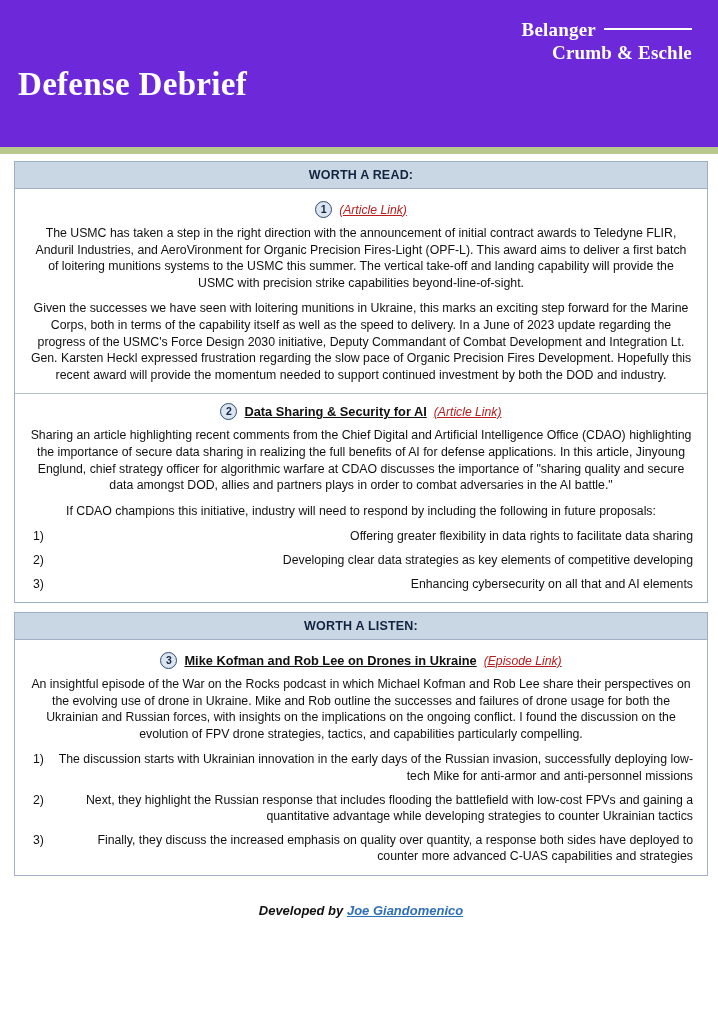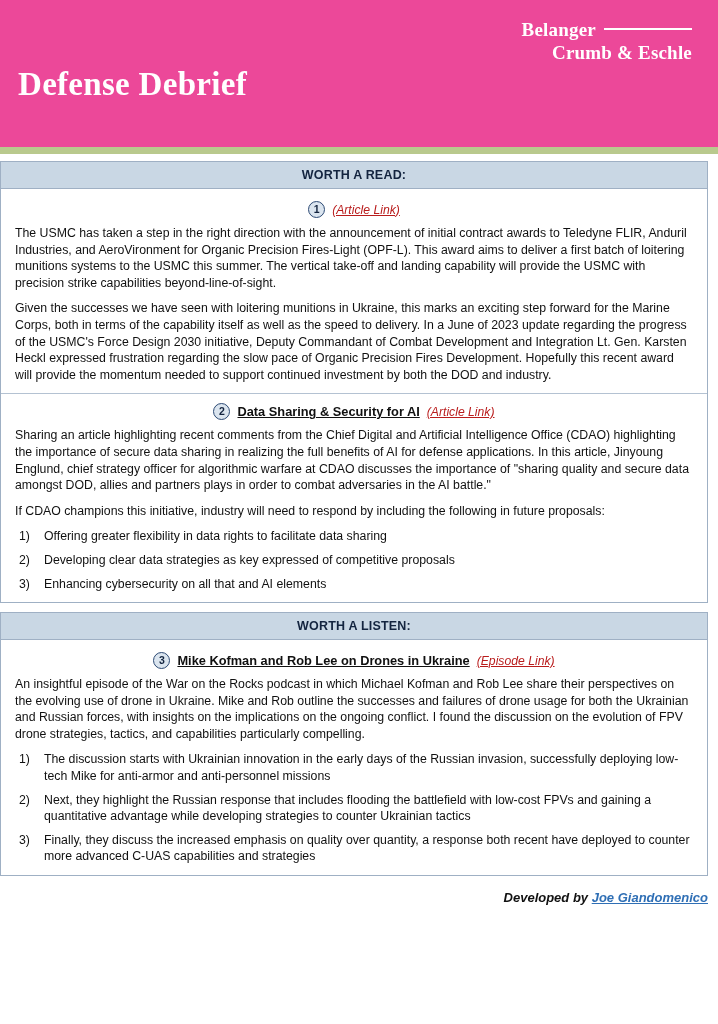--- a/index.html
+++ b/index.html
@@ -13,21 +13,21 @@
     position: relative;
     width: 718px; height: 1024px;
     background: #ffffff;
     overflow: hidden;
   }
 
   
   .header {
     position: relative;
     height: 147px;
-    background: #ec4899;
+    background: #6d28d9;
     padding: 8px;
   }
   .brand {
     position: absolute;
     right: 26px;
     top: 18px;
     text-align: right;
     color: #ffffff;
     font-family: "Liberation Serif", serif;
     font-weight: bold;
@@ -58,21 +58,21 @@
     text-align: center;
   }
   .accent-bar {
     height: 7px;
     background: #b9c98d;
     width: 100%;
   }
 
   
   .body {
-    padding: 7px 10px 0 0;
+    padding: 7px 10px 0 14px;
   }
 
   .section-head {
     border: 1px solid #9fb0c4;
     background: #c9d7e4;
     text-align: center;
     font-weight: bold;
     font-size: 12.5px;
     color: #13243f;
     padding: 6px 0 6px 0;
@@ -117,21 +117,21 @@
     font-style: italic;
     color: #b91c1c;
     text-decoration: underline;
   }
 
   p.para {
     margin: 0 0 9px 0;
     font-size: 12.3px;
     line-height: 16.6px;
     color: #111111;
-    text-align: left;
+    text-align: center;
   }
   p.para:last-child { margin-bottom: 0; }
 
   .divider {
     border-top: 1px solid #b4c2d2;
     margin: 10px -14px 9px -14px;
   }
 
   ol.numlist {
     list-style: none;
@@ -142,25 +142,25 @@
     display: flex;
     gap: 9px;
     font-size: 12.3px;
     line-height: 16.6px;
     color: #111111;
     margin-bottom: 7px;
     padding-left: 4px;
   }
   ol.numlist li:last-child { margin-bottom: 0; }
   .li-num { flex: 0 0 auto; width: 16px; }
-  .li-text { flex: 1 1 auto; }
+  .li-text { flex: 1 1 auto; text-align: right; }
 
   .footer {
-    margin-top: 14px;
-    text-align: right;
+    margin-top: 27px;
+    text-align: center;
     font-size: 13px;
     font-style: italic;
     font-weight: bold;
     color: #111111;
   }
   .footer a {
     color: #2f6fb5;
     text-decoration: underline;
     font-weight: bold;
     font-style: italic;
@@ -201,21 +201,21 @@
       </div>
       <p class="para">Sharing an article highlighting recent comments from the Chief Digital and Artificial Intelligence Office (CDAO) highlighting the importance of secure data sharing in realizing the full benefits of AI for defense applications. In this article, Jinyoung Englund, chief strategy officer for algorithmic warfare at CDAO discusses the importance of "sharing quality and secure data amongst DOD, allies and partners plays in order to combat adversaries in the AI battle."</p>
       <p class="para">If CDAO champions this initiative, industry will need to respond by including  the following in future proposals:</p>
       <ol class="numlist">
         <li>
           <span class="li-num">1)</span>
           <span class="li-text">Offering greater flexibility in data rights to facilitate data sharing</span>
         </li>
         <li>
           <span class="li-num">2)</span>
-          <span class="li-text">Developing clear data strategies as key expressed of competitive proposals</span>
+          <span class="li-text">Developing clear data strategies as key elements of competitive developing</span>
         </li>
         <li>
           <span class="li-num">3)</span>
           <span class="li-text">Enhancing cybersecurity on all that and AI elements</span>
         </li>
       </ol>
     </div>
 
     <div class="section-gap"></div>
 
@@ -231,21 +231,21 @@
         <li>
           <span class="li-num">1)</span>
           <span class="li-text">The discussion starts with Ukrainian innovation in the early days of the Russian invasion, successfully deploying low-tech Mike for anti-armor and anti-personnel missions</span>
         </li>
         <li>
           <span class="li-num">2)</span>
           <span class="li-text">Next, they highlight the Russian response that includes flooding the battlefield with low-cost FPVs and gaining a quantitative advantage while developing strategies to counter Ukrainian tactics</span>
         </li>
         <li>
           <span class="li-num">3)</span>
-          <span class="li-text">Finally, they discuss the increased emphasis on quality over quantity, a response both recent have deployed to counter more advanced C-UAS capabilities and strategies</span>
+          <span class="li-text">Finally, they discuss the increased emphasis on quality over quantity, a response both sides have deployed to counter more advanced C-UAS capabilities and strategies</span>
         </li>
       </ol>
     </div>
 
     <div class="footer">
       <span>Developed by </span><a href="#">Joe Giandomenico</a>
     </div>
 
   </div>
 </div>

